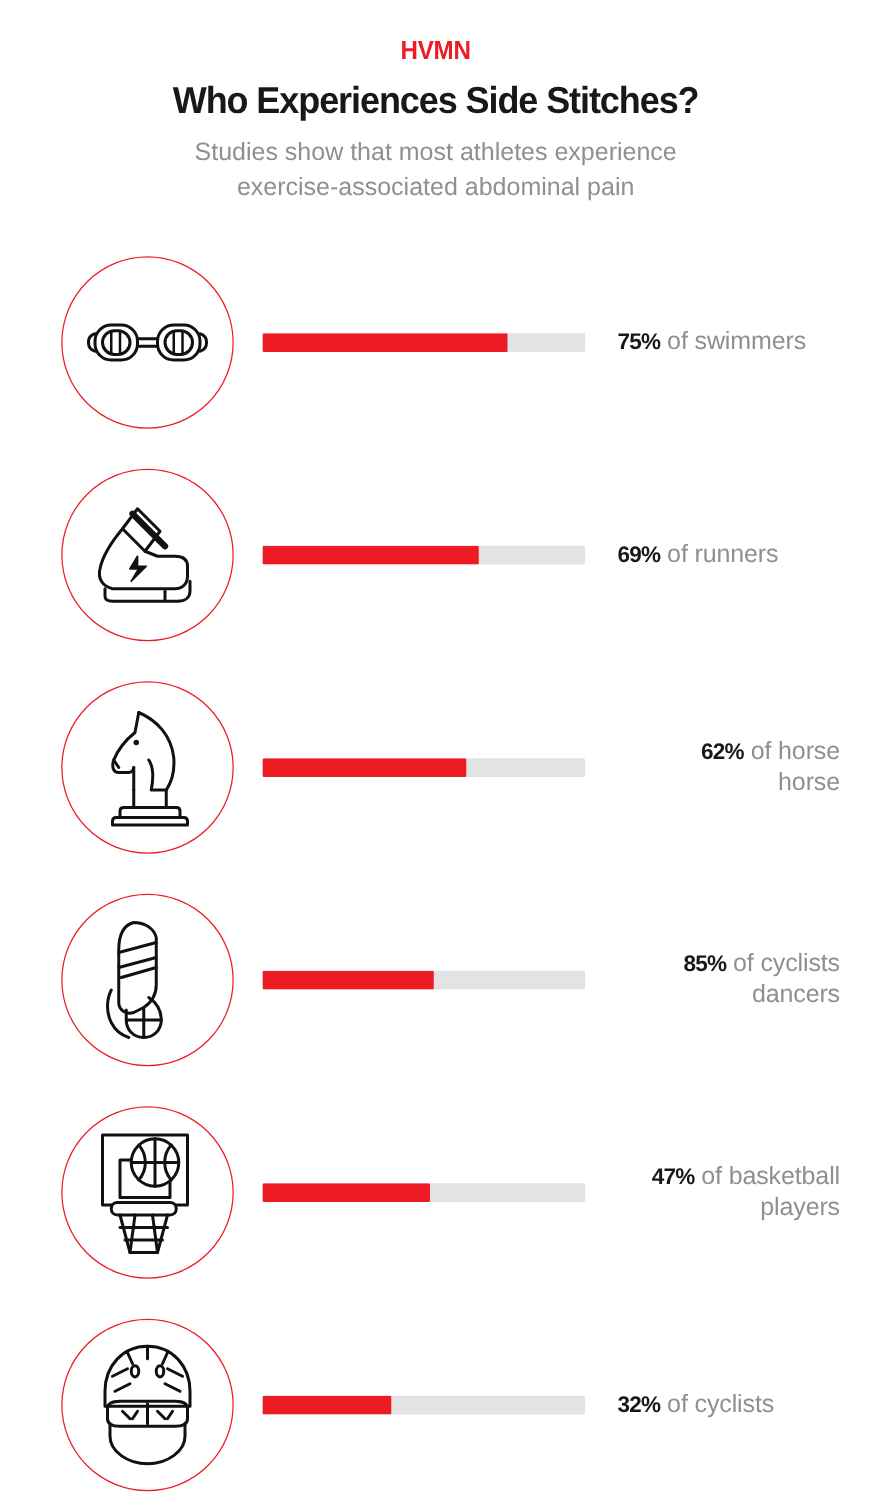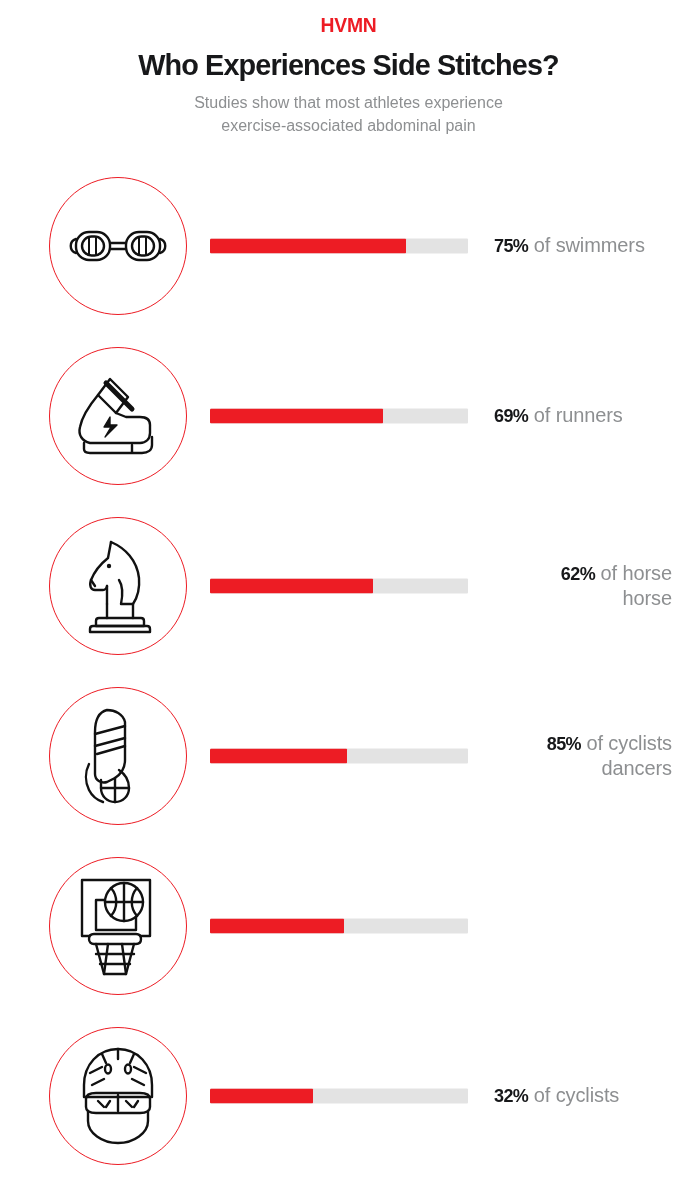--- a/index.html
+++ b/index.html
@@ -17,21 +17,21 @@
   }
   .page {
     position: relative;
     width: 697px;
     height: 1200px;
     box-sizing: border-box;
   }
 
   
   .header {
-    padding-top: 14px;
+    padding-top: 30px;
     text-align: center;
   }
   .brand-logo {
     display: block;
     font-size: 21px;
     font-weight: 700;
     letter-spacing: -0.2px;
     color: #ED1C24;
     line-height: 1;
     font-stretch: condensed;
@@ -42,21 +42,21 @@
     margin-top: 14px;
     font-size: 30px;
     font-weight: 700;
     letter-spacing: -0.9px;
     color: #17181a;
     line-height: 1.06;
     transform: scaleX(0.96);
   }
   .subtitle {
     margin-top: 11px;
-    font-size: 16px;
+    font-size: 20px;
     line-height: 1.42;
     color: #8d8f91;
     font-weight: 400;
   }
   .subtitle-line { display: block; }
 
   
   .rows {
     position: relative;
     margin-top: 24px;
@@ -242,20 +242,26 @@
           <path d="M37 14 C44 22 44 34 37 42 M63 14 C56 22 56 34 63 42"></path>
           <path d="M20 60 L62 60 C65 60 67 62 67 65 C67 68 65 70 62 70 L20 70 C17 70 15 68 15 65 C15 62 17 60 20 60 Z" fill="#fff"></path>
           <path d="M22 70 L30 100 M60 70 L52 100 M30 100 L52 100"></path>
           <path d="M22 80 L60 80 M26 90 L56 90"></path>
           <path d="M34 70 L30 100 M48 70 L52 100"></path>
         </svg>
       </div>
       <div class="bar-track">
         <div class="bar-fill" style="width: 52%;"></div>
       </div>
+      <div class="stat">
+        <span class="stat-inner">
+          <span class="stat-value">47%</span><span class="stat-label"> of basketball</span>
+        </span>
+        <span class="stat-inner stat-label">players</span>
+      </div>
     </div>
 
     <div class="row">
       <div class="icon-badge">
         <svg width="84" height="102" viewBox="0 0 84 102" fill="none" stroke="#111" stroke-width="2.4" stroke-linecap="round" stroke-linejoin="round">
           <path d="M42 4 C22 4 8 20 8 40 L8 52 L76 52 L76 40 C76 20 62 4 42 4 Z"></path>
           <path d="M42 4 L42 14 M26 9 L30 18 M58 9 L54 18"></path>
           <path d="M14 28 L26 22 M70 28 L58 22"></path>
           <path d="M16 40 L28 34 M68 40 L56 34"></path>
           <ellipse cx="32" cy="24" rx="3" ry="4.5"></ellipse>

